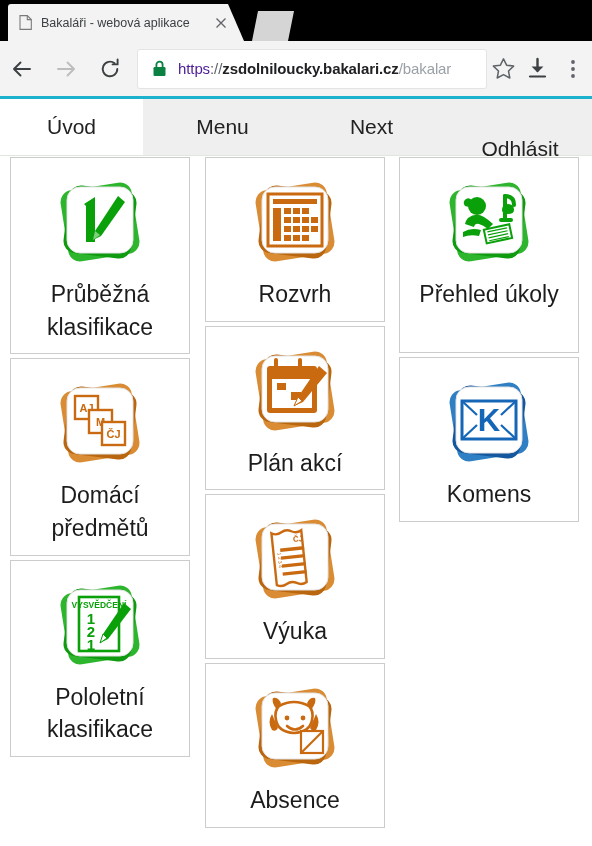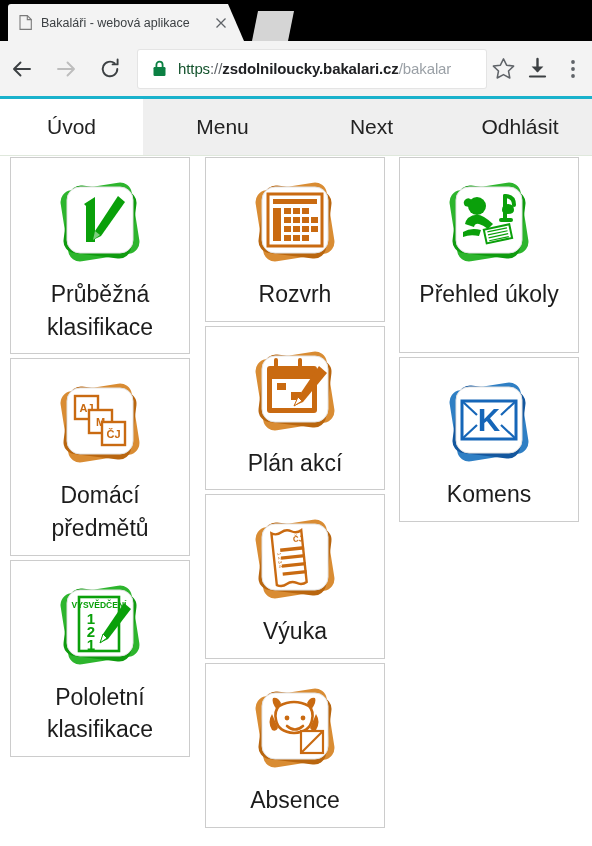--- a/index.html
+++ b/index.html
@@ -114,21 +114,21 @@
   }
   .lock-icon svg { display: block; }
   .url-text {
     font-size: 15px;
     white-space: nowrap;
     overflow: hidden;
     flex: 1 1 auto;
     min-width: 0;
     letter-spacing: -0.1px;
   }
-  .url-scheme { color: #14532d; }
+  .url-scheme { color: #4c1d95; }
   .url-sep { color: #5f6368; }
   .url-host { color: #202124; font-weight: bold; text-align: right; }
   .url-path { color: #9aa0a6; }
   .omnibox-action {
     flex: 0 0 auto;
     width: 34px;
     height: 34px;
     display: flex;
     align-items: center;
     justify-content: center;
@@ -177,21 +177,21 @@
     justify-content: center;
     font-size: 21px;
     color: #222222;
   }
   .nav-tab.active {
     background: #ffffff;
   }
   .nav-tab-uvod  { left: 0px;   width: 143px; }
   .nav-tab-menu  { left: 150px; width: 145px; }
   .nav-tab-next  { left: 300px; width: 143px; }
-  .nav-tab-odhl  { left: 448px; width: 144px; }
+  .nav-tab-odhl  { left: 448px; width: 144px; margin-top: 22px; }
 
   .grid {
     position: absolute;
     left: 0; top: 61px;
     width: 592px;
     height: 689px;
     padding-left: 16px;
   }
   .col {
     position: absolute;

